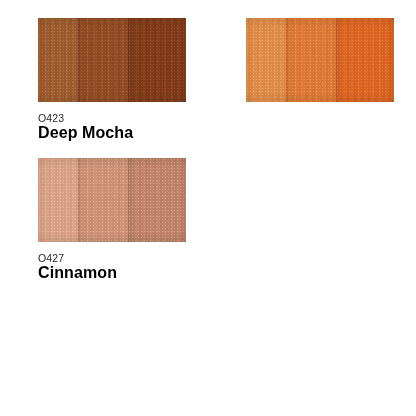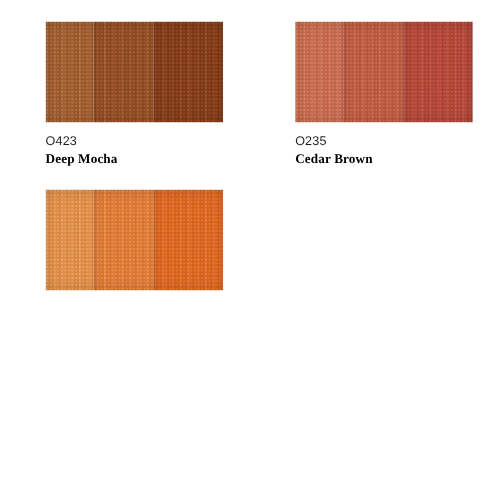--- a/index.html
+++ b/index.html
@@ -102,27 +102,26 @@
     margin-top: 10px;
     width: 160px;
   }
   .swatch-code {
     font-size: 10.5px;
     line-height: 13px;
     color: #231f20;
     letter-spacing: 0.1px;
   }
   .swatch-name {
-    font-size: 11px;
+    font-size: 16px;
     line-height: 14px;
     font-weight: bold;
     color: #000000;
     letter-spacing: 0.1px;
     margin-top: 1px;
-    font-family: Liberation Serif, serif;
   }
 </style>
 </head>
 <body style="background-color: rgb(255, 255, 255);">
 
 <div id="swatch-grid">
 
   <div class="swatch-cell">
     <div class="swatch-block">
       <div class="band band-light" style="background-color: rgb(156, 90, 46);"></div>
@@ -132,43 +131,43 @@
       <div class="grain"></div>
       <div class="edge-shade"></div>
     </div>
     <div class="swatch-caption">
       <div class="swatch-code">O423</div>
       <div class="swatch-name">Deep Mocha</div>
     </div>
   </div>
 
 
-  <div class="swatch-cell">
-    <div class="swatch-block">
-      <div class="band band-light" style="background-color: rgb(197, 103, 77);"></div>
-      <div class="band band-mid" style="background-color: rgb(188, 88, 64);"></div>
-      <div class="band band-dark" style="background-color: rgb(176, 68, 54);"></div>
-      <div class="streak"></div>
-      <div class="grain"></div>
-      <div class="edge-shade"></div>
-    </div>
-    <div class="swatch-caption">
-      <div class="swatch-code">O235</div>
-      <div class="swatch-name">Cedar Brown</div>
-    </div>
-  </div>
 
   <div class="swatch-cell">
     <div class="swatch-block">
       <div class="band band-light" style="background-color: rgb(224, 138, 71);"></div>
       <div class="band band-mid" style="background-color: rgb(222, 118, 54);"></div>
       <div class="band band-dark" style="background-color: rgb(220, 99, 34);"></div>
       <div class="streak"></div>
       <div class="grain"></div>
       <div class="edge-shade"></div>
     </div>
     <div class="swatch-caption">
     </div>
   </div>
 
 
+  <div class="swatch-cell">
+    <div class="swatch-block">
+      <div class="band band-light" style="background-color: rgb(220, 161, 132);"></div>
+      <div class="band band-mid" style="background-color: rgb(206, 145, 116);"></div>
+      <div class="band band-dark" style="background-color: rgb(192, 130, 104);"></div>
+      <div class="streak"></div>
+      <div class="grain"></div>
+      <div class="edge-shade"></div>
+    </div>
+    <div class="swatch-caption">
+      <div class="swatch-code">O427</div>
+      <div class="swatch-name">Cinnamon</div>
+    </div>
+  </div>
 
 </div>
 
 </body></html>

